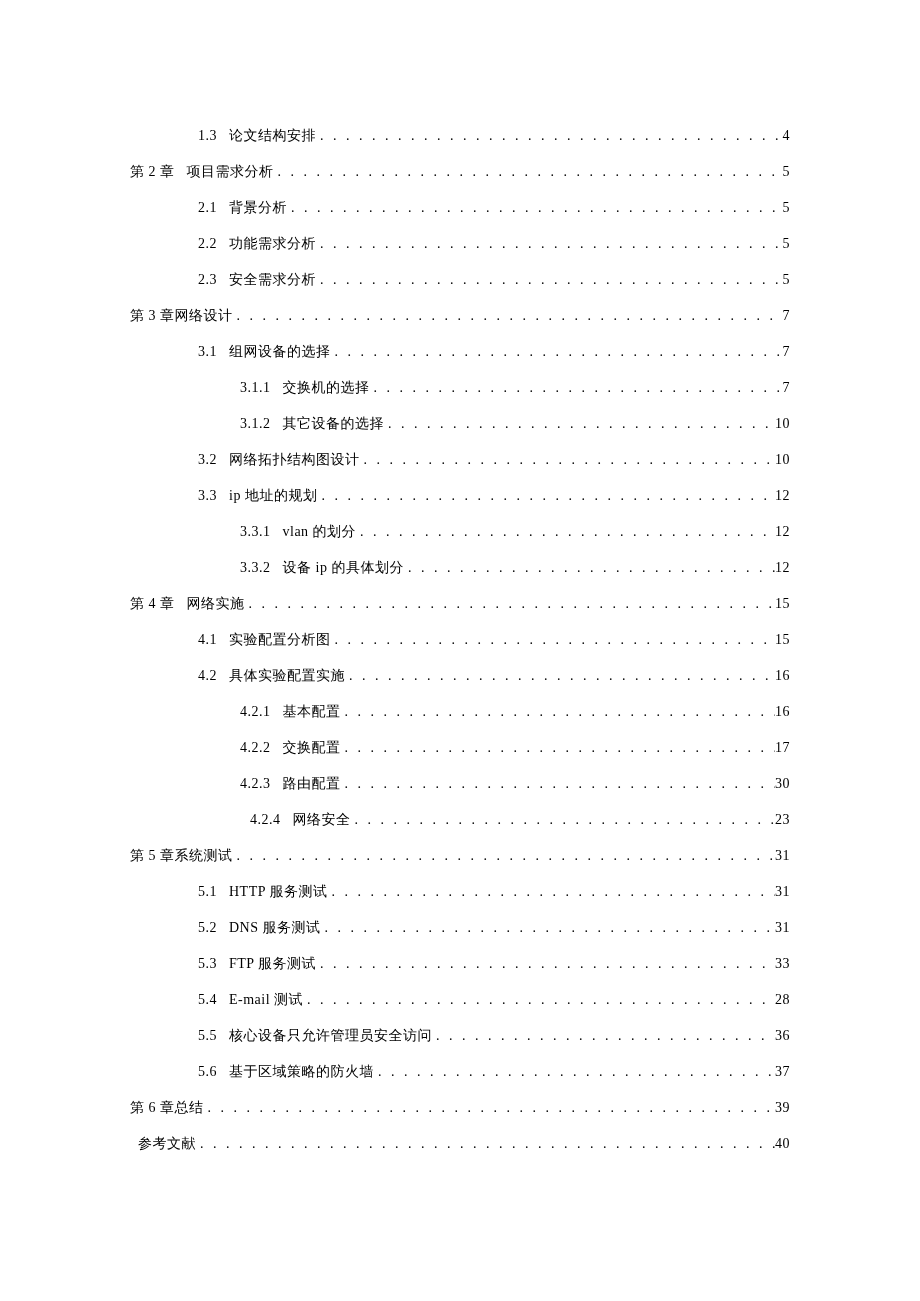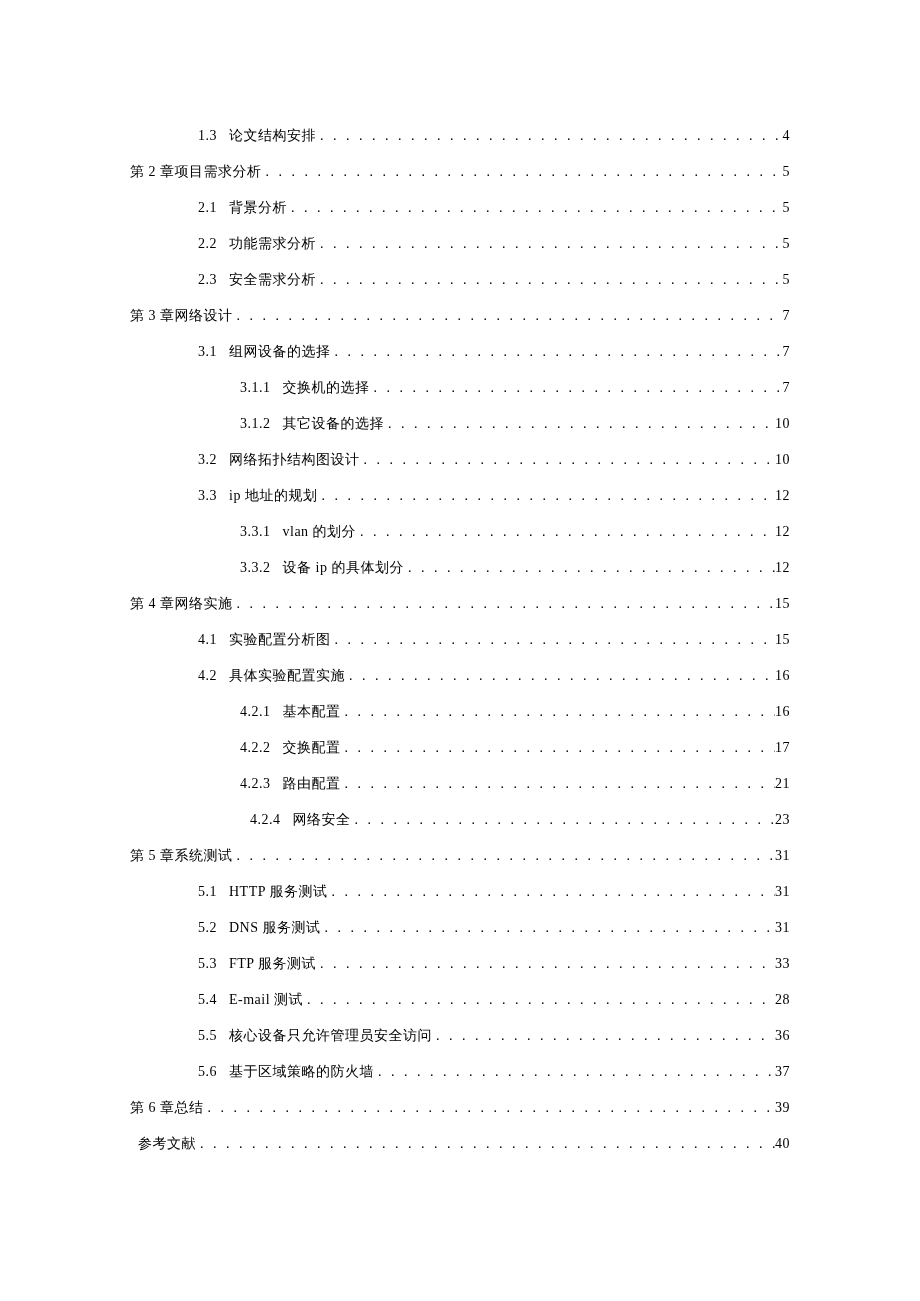--- a/index.html
+++ b/index.html
@@ -59,21 +59,21 @@
 
   <div class="toc-line lvl-2">
     <span class="toc-num">1.3</span>
     <span class="toc-title">论文结构安排</span>
     <span class="toc-dots"></span>
     <span class="toc-page">4</span>
   </div>
 
   <div class="toc-line lvl-1">
     <span class="toc-num">第 2 章</span>
-    <span class="toc-title" style="margin-left:0">项目需求分析</span>
+    <span class="toc-title" style="margin-left:12px">项目需求分析</span>
     <span class="toc-dots"></span>
     <span class="toc-page">5</span>
   </div>
 
   <div class="toc-line lvl-2">
     <span class="toc-num">2.1</span>
     <span class="toc-title">背景分析</span>
     <span class="toc-dots"></span>
     <span class="toc-page">5</span>
   </div>
@@ -144,21 +144,21 @@
 
   <div class="toc-line lvl-3">
     <span class="toc-num">3.3.2</span>
     <span class="toc-title">设备 ip 的具体划分</span>
     <span class="toc-dots"></span>
     <span class="toc-page">12</span>
   </div>
 
   <div class="toc-line lvl-1">
     <span class="toc-num">第 4 章</span>
-    <span class="toc-title" style="margin-left:0">网络实施</span>
+    <span class="toc-title" style="margin-left:12px">网络实施</span>
     <span class="toc-dots"></span>
     <span class="toc-page">15</span>
   </div>
 
   <div class="toc-line lvl-2">
     <span class="toc-num">4.1</span>
     <span class="toc-title">实验配置分析图</span>
     <span class="toc-dots"></span>
     <span class="toc-page">15</span>
   </div>
@@ -181,21 +181,21 @@
     <span class="toc-num">4.2.2</span>
     <span class="toc-title">交换配置</span>
     <span class="toc-dots"></span>
     <span class="toc-page">17</span>
   </div>
 
   <div class="toc-line lvl-3">
     <span class="toc-num">4.2.3</span>
     <span class="toc-title">路由配置</span>
     <span class="toc-dots"></span>
-    <span class="toc-page">21</span>
+    <span class="toc-page">30</span>
   </div>
 
   <div class="toc-line lvl-3b">
     <span class="toc-num">4.2.4</span>
     <span class="toc-title">网络安全</span>
     <span class="toc-dots"></span>
     <span class="toc-page">23</span>
   </div>
 
   <div class="toc-line lvl-1">

